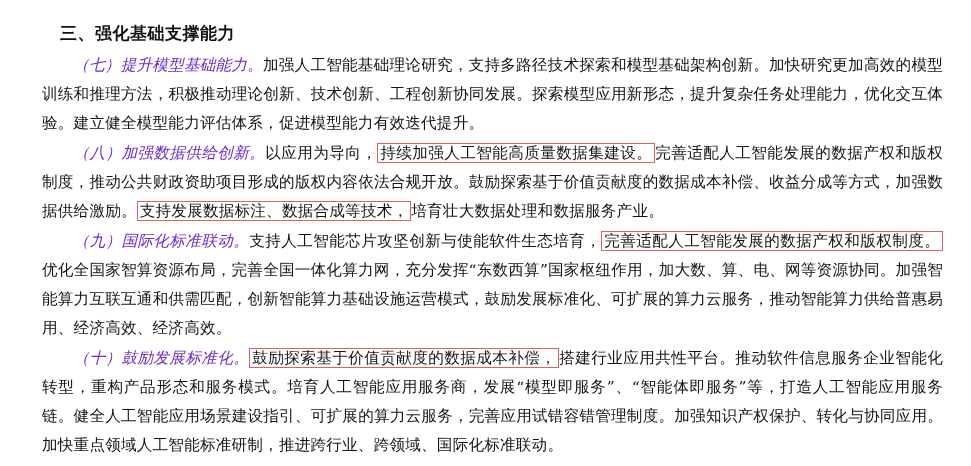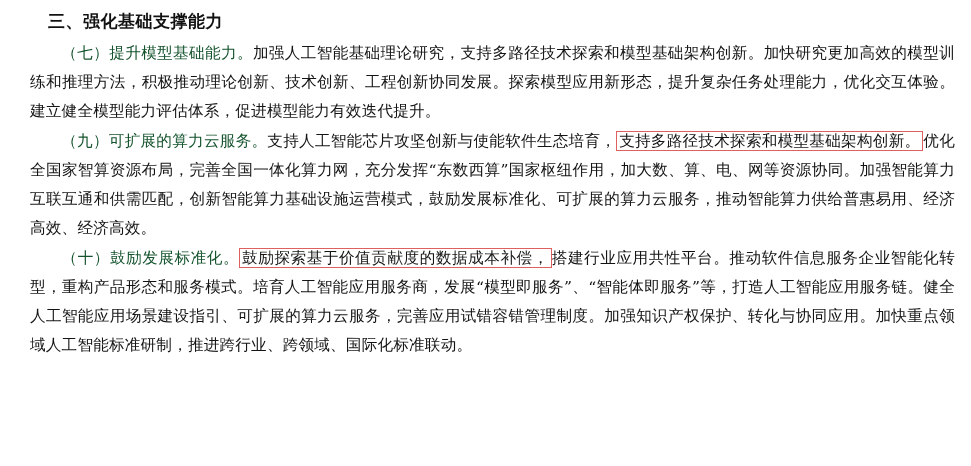--- a/index.html
+++ b/index.html
@@ -11,21 +11,21 @@
     width: 971px;
     height: 466px;
     font-family: "DejaVu Serif", "Liberation Serif", serif;
     color: #111111;
     overflow: hidden;
   }
   .page {
     position: relative;
     width: 971px;
     height: 448px;
-    padding: 0;
+    padding: 12px;
     box-sizing: border-box;
   }
   .doc-body {
     padding: 6px 16px 0 30px;
   }
   .section-heading {
     font-family: "DejaVu Sans", "Liberation Sans", sans-serif;
     font-weight: bold;
     font-size: 17px;
     color: #111111;
@@ -38,21 +38,22 @@
     text-align: justify;
     text-justify: inter-ideograph;
     margin: 0 0 1px 0;
     color: #141414;
     letter-spacing: 0.2px;
   }
   .para.indent {
     text-indent: 0;
   }
   .red {
-    color: #14532d;
+    color: #6d28d9;
+    font-style: italic;
   }
   .boxed {
     border: 1.3px solid #e06060;
     padding: 0 2px;
     display: inline;
     box-decoration-break: clone;
     -webkit-box-decoration-break: clone;
   }
 </style>
 </head>
@@ -60,23 +61,26 @@
 
 <div class="page">
   <div class="doc-body">
 
     <div class="section-heading">三、强化基础支撑能力</div>
 
     <div class="para indent">
       <span style="display:inline-block;width:2em;"></span><span class="red">（七）提升模型基础能力。</span><span>加强人工智能基础理论研究，支持多路径技术探索和模型基础架构创新。加快研究更加高效的模型训练和推理方法，积极推动理论创新、技术创新、工程创新协同发展。探索模型应用新形态，提升复杂任务处理能力，优化交互体验。建立健全模型能力评估体系，促进模型能力有效迭代提升。</span>
     </div>
 
+    <div class="para indent">
+      <span style="display:inline-block;width:2em;"></span><span class="red">（八）加强数据供给创新。</span><span>以应用为导向，</span><span class="boxed">持续加强人工智能高质量数据集建设。</span><span>完善适配人工智能发展的数据产权和版权制度，推动公共财政资助项目形成的版权内容依法合规开放。鼓励探索基于价值贡献度的数据成本补偿、收益分成等方式，加强数据供给激励。</span><span class="boxed">支持发展数据标注、数据合成等技术，</span><span>培育壮大数据处理和数据服务产业。</span>
+    </div>
 
     <div class="para indent">
-      <span style="display:inline-block;width:2em;"></span><span class="red">（九）可扩展的算力云服务。</span><span>支持人工智能芯片攻坚创新与使能软件生态培育，</span><span class="boxed">支持多路径技术探索和模型基础架构创新。</span><span>优化全国家智算资源布局，完善全国一体化算力网，充分发挥“东数西算”国家枢纽作用，加大数、算、电、网等资源协同。加强智能算力互联互通和供需匹配，创新智能算力基础设施运营模式，鼓励发展标准化、可扩展的算力云服务，推动智能算力供给普惠易用、经济高效、经济高效。</span>
+      <span style="display:inline-block;width:2em;"></span><span class="red">（九）国际化标准联动。</span><span>支持人工智能芯片攻坚创新与使能软件生态培育，</span><span class="boxed">完善适配人工智能发展的数据产权和版权制度。</span><span>优化全国家智算资源布局，完善全国一体化算力网，充分发挥“东数西算”国家枢纽作用，加大数、算、电、网等资源协同。加强智能算力互联互通和供需匹配，创新智能算力基础设施运营模式，鼓励发展标准化、可扩展的算力云服务，推动智能算力供给普惠易用、经济高效、经济高效。</span>
     </div>
 
     <div class="para indent">
       <span style="display:inline-block;width:2em;"></span><span class="red">（十）鼓励发展标准化。</span><span class="boxed">鼓励探索基于价值贡献度的数据成本补偿，</span><span>搭建行业应用共性平台。推动软件信息服务企业智能化转型，重构产品形态和服务模式。培育人工智能应用服务商，发展“模型即服务”、“智能体即服务”等，打造人工智能应用服务链。健全人工智能应用场景建设指引、可扩展的算力云服务，完善应用试错容错管理制度。加强知识产权保护、转化与协同应用。加快重点领域人工智能标准研制，推进跨行业、跨领域、国际化标准联动。</span>
     </div>
 
   </div>
 </div>
 
 </body></html>

